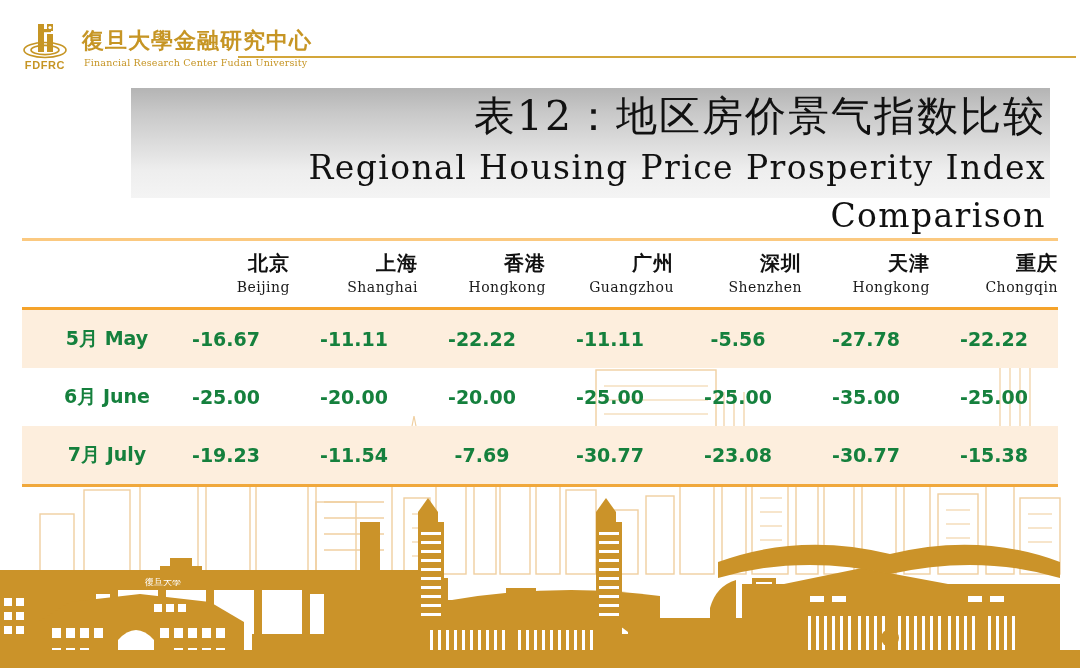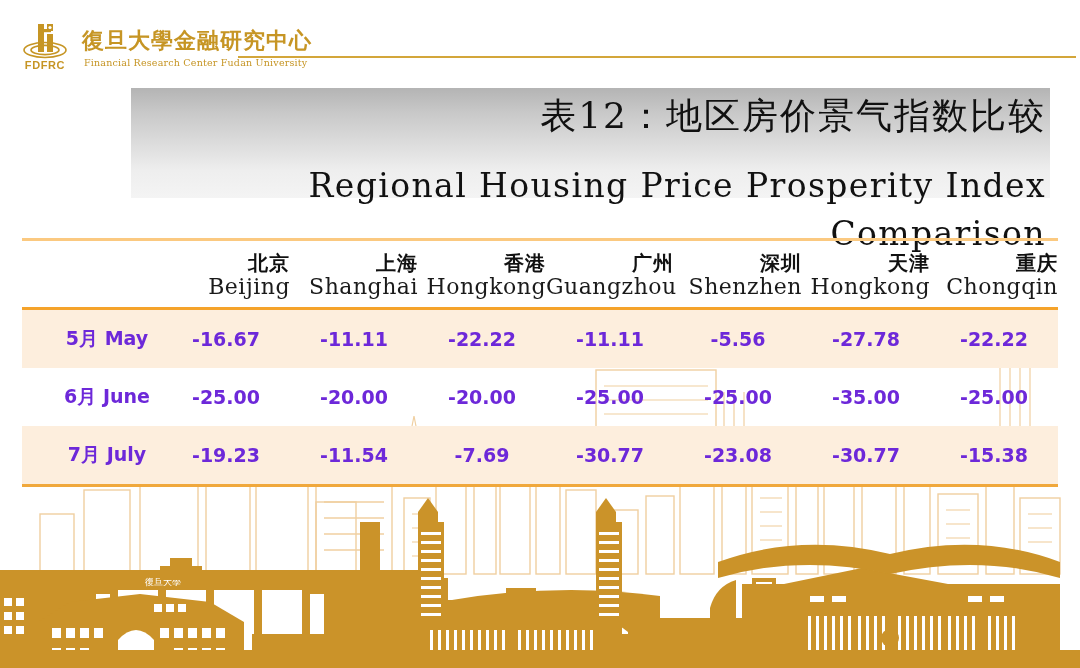--- a/index.html
+++ b/index.html
@@ -43,22 +43,22 @@
   }
   #title-text-wrap{
     position:absolute;left:131px;top:88px;width:919px;
     text-align:right;
     font-family:"DejaVu Serif", serif;
     color:#111111;
   }
   .title-line{
     display:block;padding-right:4px;white-space:nowrap;
   }
-  #title-cn{font-size:36px;line-height:56px;letter-spacing:2px;}
-  #title-en1{font-size:33px;line-height:48px;letter-spacing:1.4px;margin-top:18px;}
+  #title-cn{font-size:41px;line-height:56px;letter-spacing:2px;}
+  #title-en1{font-size:33px;line-height:48px;letter-spacing:1.4px;}
   #title-en2{font-size:33px;line-height:47px;letter-spacing:1.4px;}
 
   
   #skyline{
     position:absolute;left:0;top:332px;width:1035px;height:336px;
     z-index:0;
   }
   #skyline svg{display:block;}
 
   
@@ -84,28 +84,28 @@
   }
   .city-cn{
     display:block;
     font-family:"DejaVu Sans","Liberation Sans",sans-serif;
     font-size:20px;font-weight:700;color:#111;letter-spacing:1px;
     line-height:25px;
   }
   .city-en{
     display:block;
     font-family:"DejaVu Serif", serif;
-    font-size:22px;font-weight:400;color:#1a1a1a;letter-spacing:.5px;
+    font-size:14px;font-weight:400;color:#1a1a1a;letter-spacing:.5px;
     line-height:22px;
   }
 
   .data-row td{
     height:58px;vertical-align:middle;text-align:center;
     font-family:"DejaVu Sans","Liberation Sans",sans-serif;
-    font-size:19px;font-weight:700;color:#6d28d9;
+    font-size:19px;font-weight:700;color:#15803d;
   }
   .data-row.shade td{background:#fdeedd;}
   .data-row.plain td{background:transparent;}
   .row-label{
     text-align:left;padding-left:30px !important;
     font-size:19px;font-weight:700;color:#111;white-space:nowrap;
   }
 </style>
 </head>
 <body>

